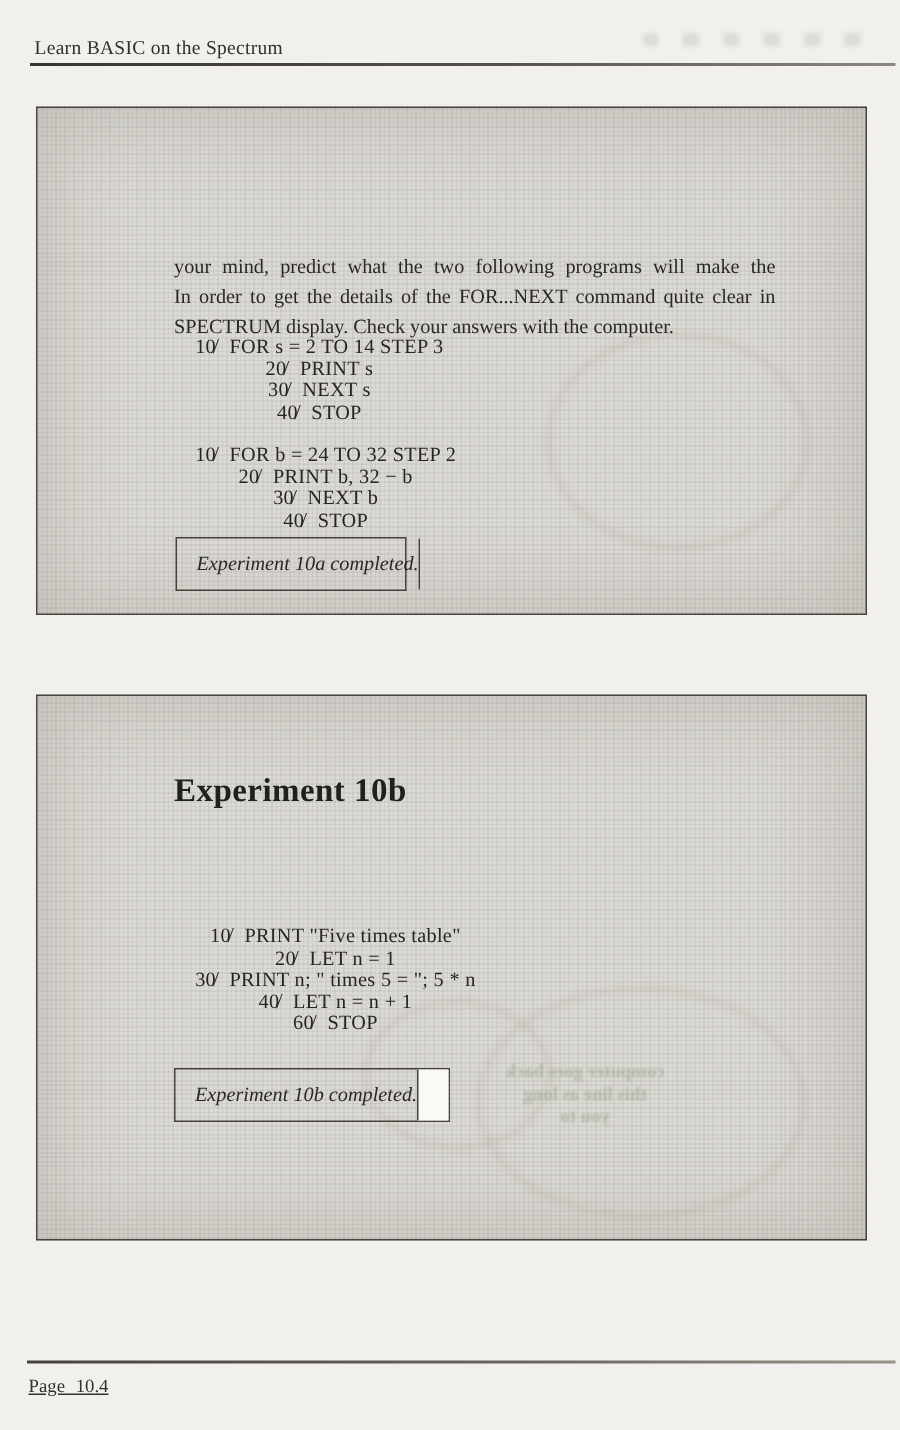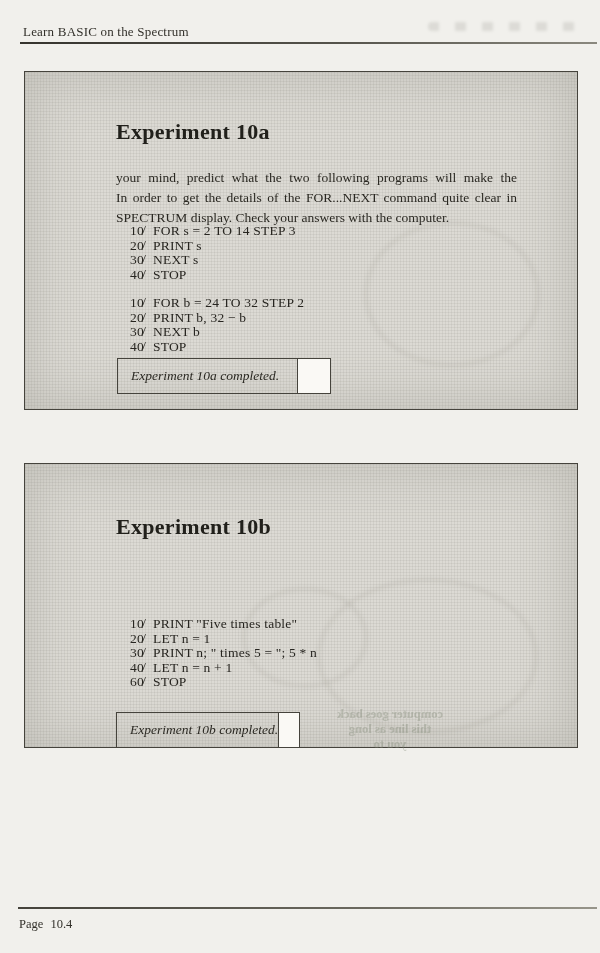--- a/index.html
+++ b/index.html
@@ -14,66 +14,66 @@
   .page{position:absolute;inset:0;}
 
   
   .running-head{
     position:absolute;left:23px;top:24px;
     font-size:13px;letter-spacing:.2px;color:#32302a;
   }
   .rule{position:absolute;height:2px;background:linear-gradient(90deg,#36342e 0%,#55534b 55%,#8a887e 100%);}
   .rule-top{left:20px;top:42px;width:577px;}
   .rule-bottom{left:18px;top:907px;width:579px;background:linear-gradient(90deg,#45433b 0%,#6b695f 60%,#97958a 100%);}
-  .folio{position:absolute;left:19px;top:917px;font-size:12.5px;color:#32302a;word-spacing:4px;}
+  .folio{position:absolute;left:19px;top:917px;font-size:12.5px;color:#32302a;word-spacing:4px;text-decoration:underline;}
 
   .smudge{
     position:absolute;left:428px;top:22px;width:155px;height:9px;
     background:repeating-linear-gradient(90deg,rgba(110,108,100,.45) 0 11px,transparent 11px 27px);
     filter:blur(1.6px);opacity:.35;border-radius:4px;
   }
 
   
   .panel{
     position:absolute;box-sizing:border-box;
     border:1.5px solid #45433c;
     background-color:#dcdad4;
     background-image:
       repeating-linear-gradient(0deg, rgba(118,116,108,.10) 0 1px, transparent 1px 3px),
       repeating-linear-gradient(90deg, rgba(118,116,108,.10) 0 1px, transparent 1px 3px);
     box-shadow:inset 0 0 55px rgba(120,118,108,.28);
   }
   .panel-a{left:24px;top:71px;width:554px;height:339px;}
-  .panel-b{left:24px;top:463px;width:554px;height:285px;padding-left:19px;}
+  .panel-b{left:24px;top:463px;width:554px;height:364px;padding-left:19px;}
 
   .exp-title{
     position:absolute;left:91px;margin:0;
     font-size:22px;font-weight:bold;letter-spacing:.3px;color:#21201b;
   }
   .panel-a .exp-title{top:47px;}
   .panel-b .exp-title{top:50px;}
 
   .intro{position:absolute;left:91px;width:401px;font-size:13.5px;line-height:20px;color:#2a2822;}
   .panel-a .intro{top:96px;}
   .panel-b .intro{top:101px;}
   .jline{text-align:justify;text-align-last:justify;}
   .jline.last{text-align-last:left;}
 
   .code{position:absolute;left:99px;font-size:13.5px;line-height:14.5px;color:#272520;letter-spacing:.2px;}
   .code-a1{top:152px;}
   .code-a2{top:224px;}
   .code-b{top:153px;}
-  .code-line{display:flex;white-space:pre;}
+  .code-line{display:flex;white-space:pre;justify-content:center;}
   .code-num{width:20px;text-align:right;margin-right:9px;}
 
   .completed{
     position:absolute;box-sizing:border-box;height:36px;
     border:1.5px solid #45433c;display:flex;align-items:center;
   }
-  .completed-a{left:92px;top:286px;width:214px;}
+  .completed-a{left:92px;top:286px;width:154px;}
   .completed-b{left:91px;top:248px;width:184px;}
   .completed-text{flex:1;font-style:italic;font-size:13.5px;padding-left:13px;color:#2a2822;white-space:nowrap;}
   .tick{width:32px;align-self:stretch;background:#faf9f5;border-left:1.5px solid #45433c;}
 
   
   .cloud{position:absolute;border:2px solid rgba(150,148,136,.28);border-radius:50%;filter:blur(2px);}
   .cloud-a{right:38px;top:150px;width:170px;height:140px;}
   .cloud-b1{right:40px;bottom:14px;width:215px;height:150px;}
   .cloud-b2{right:210px;bottom:60px;width:120px;height:95px;}
   .ghost{
@@ -89,21 +89,20 @@
 
 <div class="page">
 
   <div class="running-head">Learn BASIC on the Spectrum</div>
   <div class="smudge"></div>
   <div class="rule rule-top"></div>
 
   <section class="panel panel-a">
     <div class="cloud cloud-a"></div>
 
-    <h2 class="exp-title">Experiment 10a</h2>
 
     <div class="intro">
       <div class="jline">your mind, predict what the two following programs will make the</div>
       <div class="jline">In order to get the details of the FOR...NEXT command quite clear in</div>
       <div class="jline last">SPECTRUM display. Check your answers with the computer.</div>
     </div>
 
     <div class="code code-a1">
       <div class="code-line">
         <span class="code-num">10̸</span>

